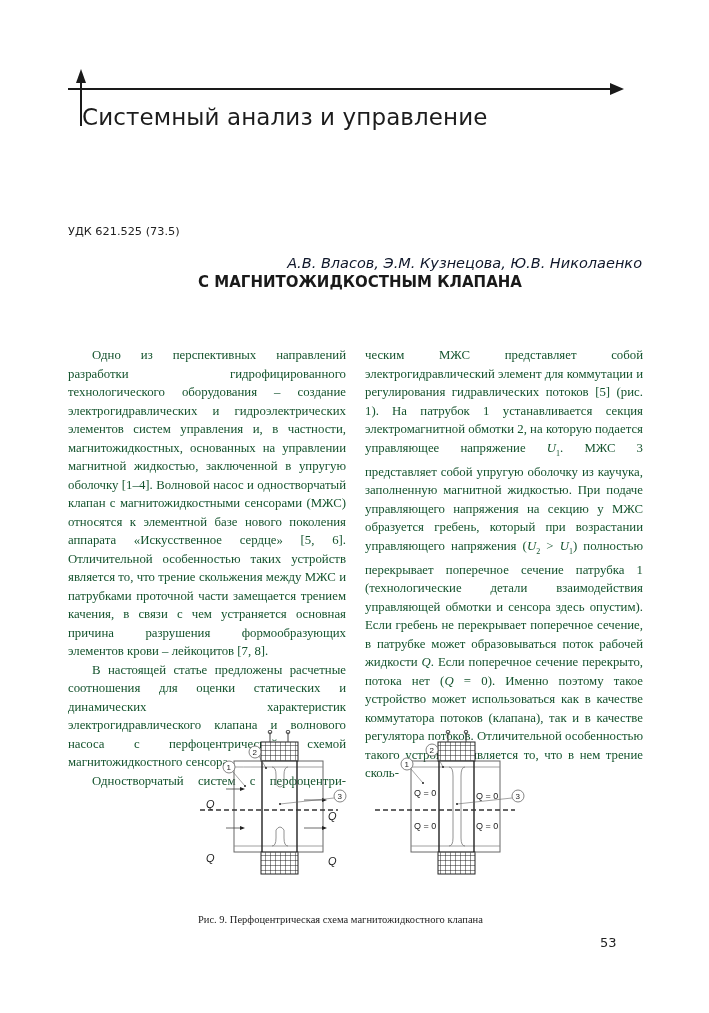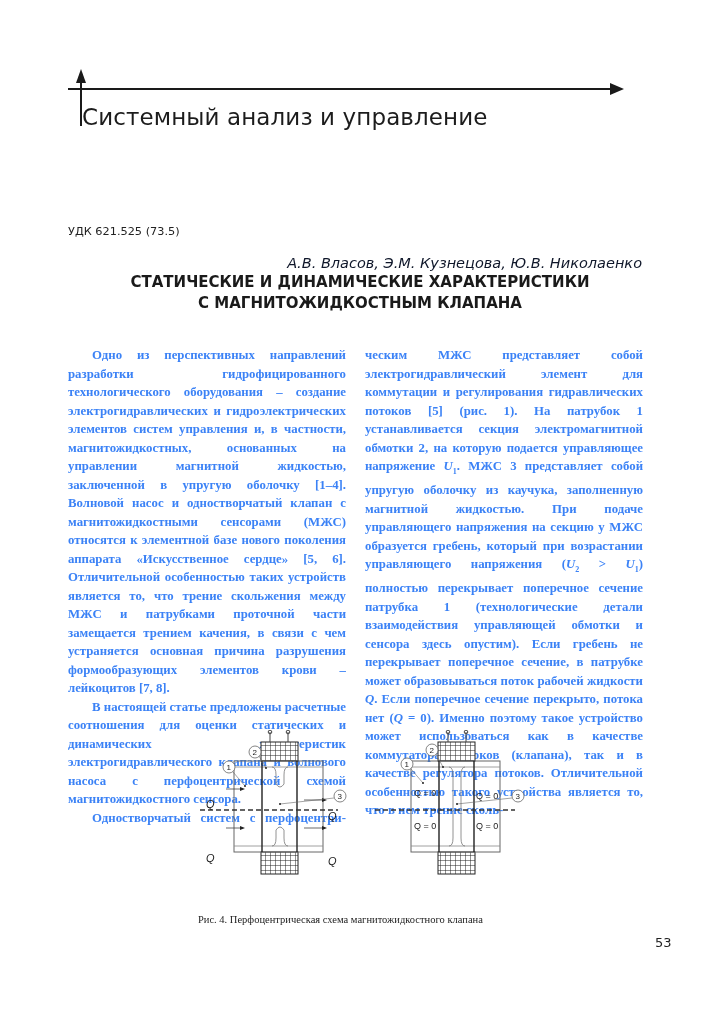--- a/index.html
+++ b/index.html
@@ -3,47 +3,46 @@
 <meta charset="utf-8">
 <style>
   html, body { margin: 0; padding: 0; background: #ffffff; }
   body { width: 709px; height: 1013px; position: relative; overflow: hidden; color: #1a1a1a; }
   .abs { position: absolute; }
   .header-svg { position: absolute; left: 0; top: 0; }
   .section-title { left: 82px; top: 104px; font-family: "DejaVu Sans", sans-serif; font-size: 23px; color: #1c1c1c; letter-spacing: 0.1px; }
   .udk { left: 68px; top: 225px; font-family: "DejaVu Sans", sans-serif; font-size: 11.3px; color: #222; }
   .authors { right: 67px; top: 255px; font-family: "DejaVu Sans", sans-serif; font-style: italic; font-size: 14.5px; color: #0f172a; }
   .title { left: 60px; width: 600px; top: 272px; text-align: center; font-family: "DejaVu Sans", sans-serif; font-weight: bold; font-size: 15px; line-height: 21px; color: #1a1a1a; }
-  .col { top: 346px; width: 278px; font-family: "Liberation Serif", serif; font-size: 12.8px; line-height: 18.5px; text-align: justify; color: #3b82f6; font-weight: bold; }
+  .col { top: 346px; width: 278px; font-family: "Liberation Serif", serif; font-size: 12.8px; line-height: 18.5px; text-align: justify; color: #14532d; }
   .col-left { left: 68px; }
   .col-right { left: 365px; }
   .col p { margin: 0; }
   .col p.indent { text-indent: 24px; }
   .figure { left: 200px; top: 730px; width: 340px; height: 178px; }
   .caption { left: 198px; top: 914px; font-family: "Liberation Serif", serif; font-size: 10.5px; color: #222; }
-  .page-number { left: 655px; top: 935px; font-family: "DejaVu Sans", sans-serif; font-size: 13px; color: #222; }
+  .page-number { left: 600px; top: 935px; font-family: "DejaVu Sans", sans-serif; font-size: 13px; color: #222; }
   sub { font-size: 8px; }
 </style>
 </head>
 <body>
 
 <svg class="header-svg" width="709" height="140">
   <line x1="68" y1="89" x2="612" y2="89" stroke="#1a1a1a" stroke-width="2"></line>
   <polygon points="624,89 610,83 610,95" fill="#1a1a1a"></polygon>
   <line x1="81" y1="80" x2="81" y2="126" stroke="#1a1a1a" stroke-width="2"></line>
   <polygon points="81,69 76,83 86,83" fill="#1a1a1a"></polygon>
 </svg>
 
 <div class="abs section-title">Системный анализ и управление</div>
 
 <div class="abs udk">УДК 621.525 (73.5)</div>
 <div class="abs authors">А.В. Власов, Э.М. Кузнецова, Ю.В. Николаенко</div>
 
 <div class="abs title">
-  <div>СТАТИЧЕСКИЕ И ДИНАМИЧЕСКИЕ ХАРАКТЕРИСТИКИ</div>
   <div>С МАГНИТОЖИДКОСТНЫМ КЛАПАНА</div>
 </div>
 
 <div class="abs col col-left">
   <p class="indent">Одно из перспективных направлений разработки гидрофицированного технологического оборудования – создание электрогидравлических и гидроэлектрических элементов систем управления и, в частности, магнитожидкостных, основанных на управлении магнитной жидкостью, заключенной в упругую оболочку [1–4]. Волновой насос и одностворчатый клапан с магнитожидкостными сенсорами (МЖС) относятся к элементной базе нового поколения аппарата «Искусственное сердце» [5, 6]. Отличительной особенностью таких устройств является то, что трение скольжения между МЖС и патрубками проточной части замещается трением качения, в связи с чем устраняется основная причина разрушения формообразующих элементов крови – лейкоцитов [7, 8].</p>
   <p class="indent">В настоящей статье предложены расчетные соотношения для оценки статических и динамических характеристик электрогидравлического клапана и волнового насоса с перфоцентрической схемой магнитожидкостного сенсора.</p>
   <p class="indent" style="text-align:justify; text-align-last: justify;">Одностворчатый систем с перфоцентри-</p>
 </div>
 
 <div class="abs col col-right">
@@ -135,14 +134,14 @@
     <line x1="71" y1="24" x2="78" y2="37" stroke="#666" stroke-width="0.6"></line>
       <circle cx="78" cy="37" r="1" fill="#222"></circle>
     <circle cx="153" cy="66" r="6" fill="#fff" stroke="#666" stroke-width="0.8"></circle>
     <text x="150.5" y="69" font-size="8" fill="#222">3</text>
     <line x1="147" y1="68" x2="92" y2="74" stroke="#666" stroke-width="0.6"></line>
       <circle cx="92" cy="74" r="1" fill="#222"></circle>
     <text x="88" y="-3" font-size="9" font-style="italic" fill="#222">U</text>
   </g>
 </svg>
 
-<div class="abs caption">Рис. 4. Перфоцентрическая схема магнитожидкостного клапана</div>
+<div class="abs caption">Рис. 9. Перфоцентрическая схема магнитожидкостного клапана</div>
 <div class="abs page-number">53</div>
 
 </body></html>

